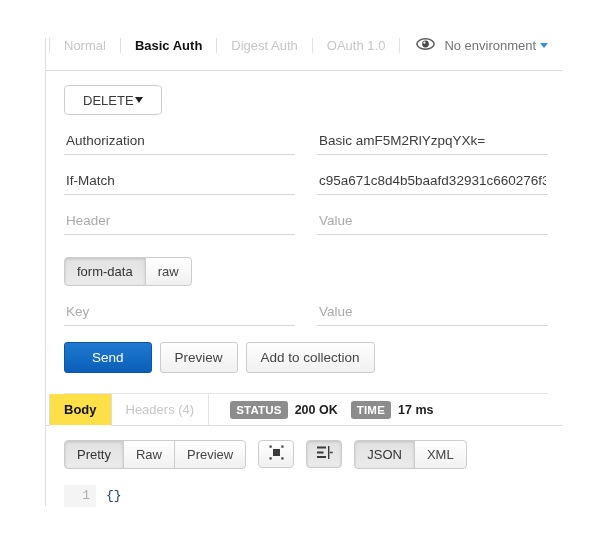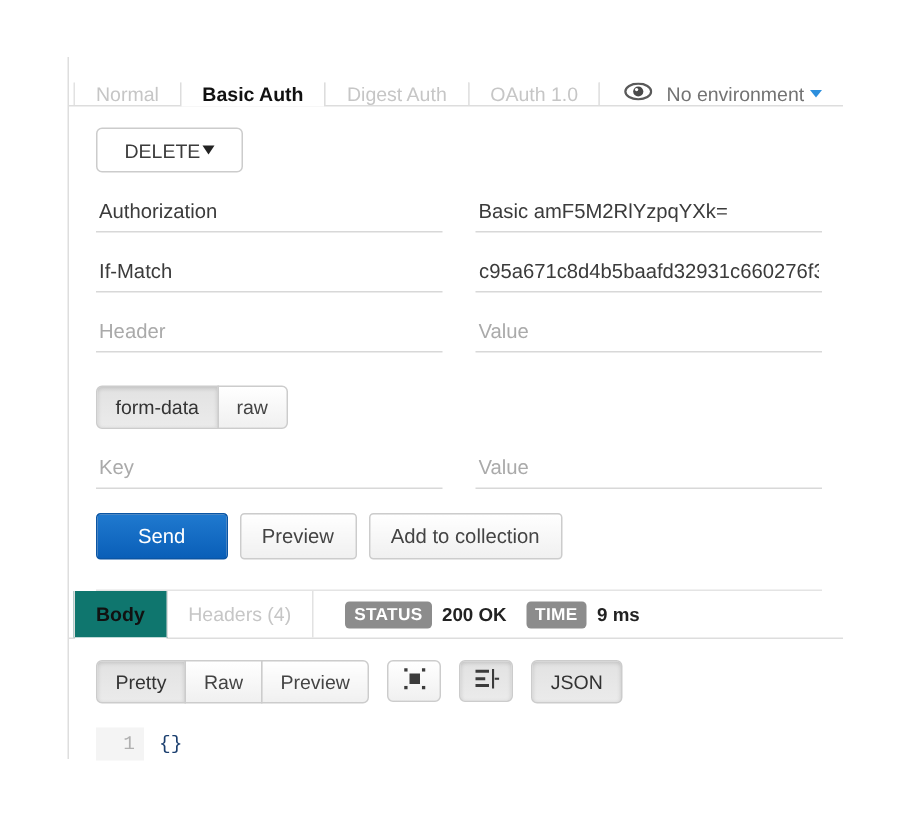--- a/index.html
+++ b/index.html
@@ -38,21 +38,21 @@
     top: 38px;
     width: 516px;
   }
 
   
   .tabbar {
     position: relative;
     height: 32px;
     border-bottom: 1px solid #dddddd;
     display: flex;
-    align-items: flex-end;
+    align-items: flex-start;
     padding-left: 3px;
   }
   .tab {
     display: flex;
     align-items: center;
     padding: 0 14px;
     font-size: 13px;
     color: #c6c6c6;
     border-left: 1px solid #e2e2e2;
     border-right: 1px solid #e2e2e2;
@@ -257,21 +257,21 @@
     color: #c6c6c6;
     border-left: 1px solid #e2e2e2;
     border-right: 1px solid #e2e2e2;
     margin-right: -1px;
     cursor: pointer;
     white-space: nowrap;
   }
   .rtab.active {
     color: #111111;
     font-weight: bold;
-    background: #0f766e;
+    background: #fde047;
     border-left: 1px solid #dddddd;
     border-right: 1px solid #dddddd;
     position: relative;
     z-index: 3;
   }
   .rtab.active::after {
     content: "";
     position: absolute;
     left: 0; right: 0;
     bottom: -1px;
@@ -450,21 +450,21 @@
       <div class="rtab active">
         <span>Body</span>
       </div>
       <div class="rtab">
         <span>Headers (4)</span>
       </div>
       <div class="meta">
         <span class="badge">STATUS</span>
         <span class="meta-val">200 OK</span>
         <span class="badge">TIME</span>
-        <span class="meta-val">9 ms</span>
+        <span class="meta-val">17 ms</span>
       </div>
     </div>
 
     <div class="resp-pane">
       <div class="resp-toolbar">
 
         <div class="btn-group" style="margin-top:0">
           <button class="btn pressed">Pretty</button>
           <button class="btn">Raw</button>
           <button class="btn">Preview</button>
@@ -489,20 +489,21 @@
               <rect x="1" y="6.5" width="6.5" height="2" fill="#3b3b3b"></rect>
               <rect x="1" y="11" width="9" height="2" fill="#3b3b3b"></rect>
               <rect x="12" y="1" width="1.4" height="13" fill="#3b3b3b"></rect>
               <rect x="13.8" y="6.8" width="3" height="1.4" fill="#3b3b3b"></rect>
             </svg>
           </span>
         </div>
 
         <div class="btn-group" style="margin-top:0">
           <button class="btn pressed">JSON</button>
+          <button class="btn">XML</button>
         </div>
       </div>
 
       <div class="code">
         <div class="gutter">1</div>
         <div class="code-body">{}</div>
       </div>
     </div>
 
   </div>

